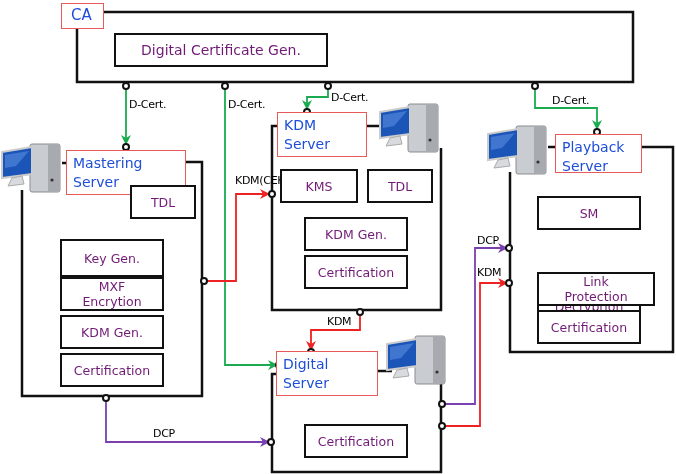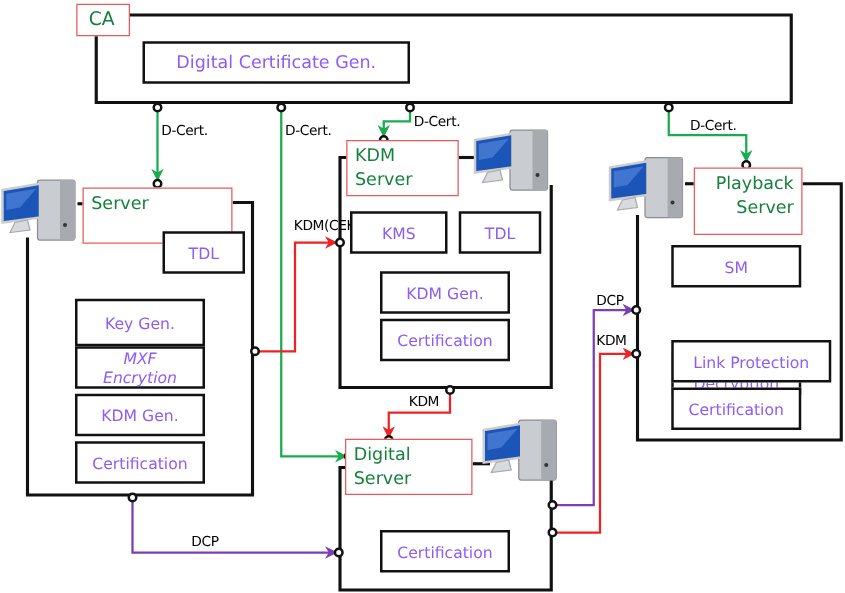--- a/index.html
+++ b/index.html
@@ -1,19 +1,19 @@
 <!DOCTYPE html>
 <html><head>
 <meta charset="utf-8">
 <style>
   html, body { margin:0; padding:0; background:#ffffff; }
   body { width:676px; height:474px; position:relative; overflow:hidden; font-family:"DejaVu Sans", sans-serif; }
   #canvas { position:absolute; left:0; top:0; }
-  .title-box { position:absolute; box-sizing:border-box; border:1.5px solid #e85a5a; background:#fff; color:#15803d; font-size:14px; line-height:19px; padding:3px 6px; }
-  .mod { position:absolute; box-sizing:border-box; border:2px solid #111; background:#fff; display:flex; align-items:center; justify-content:center; text-align:center; font-size:12.5px; line-height:15px; color:#8b5cf6; }
+  .title-box { position:absolute; box-sizing:border-box; border:1.5px solid #e85a5a; background:#fff; color:#1d4ed8; font-size:14px; line-height:19px; padding:3px 6px; }
+  .mod { position:absolute; box-sizing:border-box; border:2px solid #111; background:#fff; display:flex; align-items:center; justify-content:center; text-align:center; font-size:12.5px; line-height:15px; color:#701a75; }
   .lbl { position:absolute; font-size:11px; color:#000; white-space:nowrap; letter-spacing:-0.3px; }
   .pc { position:absolute; width:64px; height:54px; }
 </style>
 </head>
 <body>
 
 <svg id="canvas" width="676" height="474">
   <defs>
     <marker id="arrG" markerWidth="10" markerHeight="10" refX="8" refY="5" orient="auto" markerUnits="userSpaceOnUse">
         <path d="M0,0 L10,5 L0,10 L3,5 Z" fill="#1aab4f"></path>
@@ -81,50 +81,51 @@
 <span class="lbl" style="left:217px;top:174px;margin-left:18px;">KDM(CEK)</span>
 <span class="lbl" style="left:327px;top:315px;">KDM</span>
 <span class="lbl" style="left:153px;top:427px;">DCP</span>
 <span class="lbl" style="left:477px;top:234px;">DCP</span>
 <span class="lbl" style="left:477px;top:266px;">KDM</span>
 
 <div class="title-box" style="left:61px;top:3px;width:43px;height:26px;font-size:15px;padding:2px 9px;">CA</div>
 <div class="mod" style="left:114px;top:33px;width:214px;height:34px;font-size:14px;">Digital Certificate Gen.</div>
 
 <div class="title-box" style="left:66px;top:150px;width:120px;height:45px;">
+  <div>Mastering</div>
   <div>Server</div>
 </div>
 <div class="mod" style="left:130px;top:185px;width:66px;height:34px;">TDL</div>
 <div class="mod" style="left:60px;top:239px;width:104px;height:38px;">Key Gen.</div>
-<div class="mod" style="left:60px;top:277px;width:104px;height:34px;padding:0 14px;font-style:italic;">MXF Encrytion</div>
+<div class="mod" style="left:60px;top:277px;width:104px;height:34px;padding:0 14px;">MXF Encrytion</div>
 <div class="mod" style="left:60px;top:315px;width:104px;height:34px;">KDM Gen.</div>
 <div class="mod" style="left:60px;top:353px;width:104px;height:34px;">Certification</div>
 
 <div class="title-box" style="left:277px;top:112px;width:90px;height:45px;">
   <div>KDM</div>
   <div>Server</div>
 </div>
 <div class="mod" style="left:280px;top:169px;width:78px;height:34px;text-align:right;">KMS</div>
 <div class="mod" style="left:367px;top:169px;width:66px;height:34px;">TDL</div>
 <div class="mod" style="left:304px;top:217px;width:104px;height:34px;">KDM Gen.</div>
 <div class="mod" style="left:304px;top:255px;width:104px;height:34px;">Certification</div>
 
 <div class="title-box" style="left:276px;top:351px;width:102px;height:45px;">
   <div>Digital</div>
   <div>Server</div>
 </div>
 <div class="mod" style="left:304px;top:424px;width:104px;height:34px;">Certification</div>
 
-<div class="title-box" style="left:555px;top:134px;width:87px;height:54px;text-align:right;">
+<div class="title-box" style="left:555px;top:134px;width:87px;height:39px;">
   <div>Playback</div>
   <div>Server</div>
 </div>
 <div class="mod" style="left:537px;top:196px;width:104px;height:34px;">SM</div>
 <div class="mod" style="left:537px;top:234px;width:104px;height:34px;padding:0 24px;margin-top:48px;">MXF Decryption</div>
-<div class="mod" style="left:537px;top:272px;width:128px;height:34px;padding:0 14px;">Link Protection</div>
+<div class="mod" style="left:537px;top:272px;width:118px;height:34px;padding:0 14px;">Link Protection</div>
 <div class="mod" style="left:537px;top:310px;width:104px;height:34px;">Certification</div>
 
 <svg class="pc" style="left:0px;top:142px;" viewBox="0 0 64 54">
   <rect x="30" y="2" width="30" height="48" rx="2" fill="#c9ccd0" stroke="#8a8d92"></rect>
   <rect x="48" y="2" width="12" height="48" fill="#a7abb0"></rect>
   <circle cx="52" cy="38" r="1.6" fill="#333"></circle>
   <path d="M2,10 L32,5 L32,32 L2,36 Z" fill="#1b55b8" stroke="#ccc" stroke-width="2"></path>
   <path d="M5,13 L29,9 L16,24 L5,26 Z" fill="#5b8ce0" opacity="0.6"></path>
   <path d="M12,36 L22,34 L24,42 L8,44 Z" fill="#d8dade" stroke="#aaa"></path>
 </svg>

